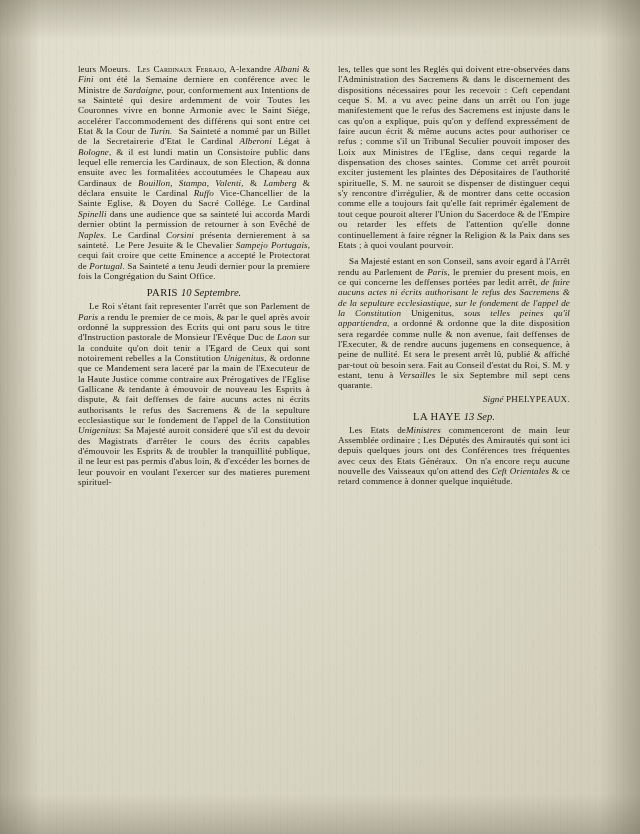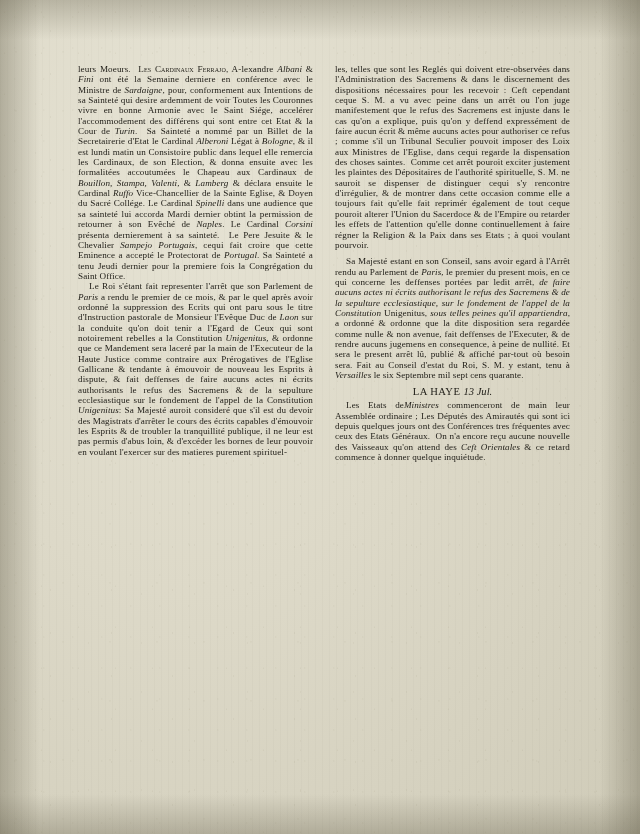--- a/index.html
+++ b/index.html
@@ -53,21 +53,21 @@
     background-size: 37px 41px, 53px 49px, 61px 43px, 47px 59px, 29px 31px;
   }
 
   #textblock {
     position: absolute;
     left: 78px;
     top: 64px;
     width: 492px;
     height: 706px;
     display: flex;
-    gap: 22px;
+    gap: 28px;
     z-index: 2;
   }
   .col {
     width: 235px;
     font-size: 9.1px;
     line-height: 10.35px;
     color: #23211b;
     text-align: justify;
     text-justify: inter-word;
     hyphens: manual;
@@ -108,31 +108,33 @@
 </style>
 </head>
 <body>
 
 <div id="page">
   <div id="textblock">
 
     <div class="col">
       <p class="noind">leurs Moeurs.&nbsp; <span class="sc">Les Cardinaux Ferrajo</span>, A<span>‑</span>lexandre <span class="it">Albani</span> &amp; <span class="it">Fini</span> ont été la Semaine derniere en conférence avec le Ministre de <span class="it">Sardaigne</span>, pour, conformement aux Intentions de sa Sainteté qui desire ardemment de voir Toutes les Couronnes vivre en bonne Armonie avec le Saint Siége, accelérer l'accommodement des différens qui sont entre cet Etat &amp; la Cour de <span class="it">Turin</span>.&nbsp; Sa Sainteté a nommé par un Billet de la Secretairerie d'Etat le Cardinal <span class="it">Alberoni</span> Légat à <span class="it">Bologne</span>, &amp; il est lundi matin un Consistoire public dans lequel elle remercia les Cardinaux, de son Election, &amp; donna ensuite avec les formalitées accoutumées le Chapeau aux Cardinaux de <span class="it">Bouillon, Stampa, Valenti</span>, &amp; <span class="it">Lamberg</span> &amp; déclara ensuite le Cardinal <span class="it">Ruffo</span> Vice-Chancellier de la Sainte Eglise, &amp; Doyen du Sacré Collége. Le Cardinal <span class="it">Spinelli</span> dans une audience que sa sainteté lui accorda Mardi dernier obtint la permission de retourner à son Evêché de <span class="it">Naples</span>. Le Cardinal <span class="it">Corsini</span> présenta dernierement à sa sainteté.&nbsp; Le Pere Jesuite &amp; le Chevalier <span class="it">Sampejo Portugais</span>, cequi fait croire que cette Eminence a accepté le Protectorat de <span class="it">Portugal</span>. Sa Sainteté a tenu Jeudi dernier pour la premiere fois la Congrégation du Saint Office.</p>
 
+      <span class="head">PARIS <span class="it">10 Septembre.</span></span>
 
       <p>Le Roi s'étant fait representer l'arrêt que son Parlement de <span class="it">Paris</span> a rendu le premier de ce mois, &amp; par le quel après avoir ordonné la suppression des Ecrits qui ont paru sous le titre d'Instruction pastorale de Monsieur l'Evêque Duc de <span class="it">Laon</span> sur la conduite qu'on doit tenir a l'Egard de Ceux qui sont notoirement rebelles a la Constitution <span class="it">Unigenitus</span>, &amp; ordonne que ce Mandement sera laceré par la main de l'Executeur de la Haute Justice comme contraire aux Prérogatives de l'Eglise Gallicane &amp; tendante à émouvoir de nouveau les Esprits à dispute, &amp; fait deffenses de faire aucuns actes ni écrits authorisants le refus des Sacremens &amp; de la sepulture ecclesiastique sur le fondement de l'appel de la Constitution <span class="it">Unigenitus</span>: Sa Majesté auroit consideré que s'il est du devoir des Magistrats d'arrêter le cours des écrits capables d'émouvoir les Esprits &amp; de troubler la tranquillité publique, il ne leur est pas permis d'abus loin, &amp; d'excéder les bornes de leur pouvoir en voulant l'exercer sur des matieres purement spirituel-</p>
     </div>
 
     <div class="col">
       <p class="noind">les, telles que sont les Reglés qui doivent etre-observées dans l'Administration des Sacremens &amp; dans le discernement des dispositions nécessaires pour les recevoir : Ceft cependant ceque S. M. a vu avec peine dans un arrêt ou l'on juge manifestement que le refus des Sacremens est injuste dans le cas qu'on a explique, puis qu'on y deffend expressément de faire aucun écrit &amp; même aucuns actes pour authoriser ce refus ; comme s'il un Tribunal Seculier pouvoit imposer des Loix aux Ministres de l'Eglise, dans cequi regarde la dispensation des choses saintes.&nbsp; Comme cet arrêt pouroit exciter justement les plaintes des Dépositaires de l'authorité spirituelle, S. M. ne sauroit se dispenser de distinguer cequi s'y rencontre d'irrégulier, &amp; de montrer dans cette occasion comme elle a toujours fait qu'elle fait reprimér également de tout ceque pouroit alterer l'Union du Sacerdoce &amp; de l'Empire ou retarder les effets de l'attention qu'elle donne continuellement à faire régner la Religion &amp; la Paix dans ses Etats ; à quoi voulant pourvoir.</p>
 
       <div class="gap"></div>
 
       <p>Sa Majesté estant en son Conseil, sans avoir egard à l'Arrêt rendu au Parlement de <span class="it">Paris</span>, le premier du present mois, en ce qui concerne les deffenses portées par ledit arrêt, <span class="it">de faire aucuns actes ni écrits authorisant le refus des Sacremens &amp; de la sepulture ecclesiastique, sur le fondement de l'appel de la Constitution</span> Unigenitus, <span class="it">sous telles peines qu'il appartiendra</span>, a ordonné &amp; ordonne que la dite disposition sera regardée comme nulle &amp; non avenue, fait deffenses de l'Executer, &amp; de rendre aucuns jugemens en consequence, à peine de nullité. Et sera le present arrêt lû, publié &amp; affiché par-tout où besoin sera. Fait au Conseil d'estat du Roi, S. M. y estant, tenu à <span class="it">Versailles</span> le six Septembre mil sept cens quarante.</p>
 
+      <span class="signed"><span class="it">Signé</span> <span class="smallcapsline">PHELYPEAUX.</span></span>
 
-      <span class="head">LA HAYE <span class="it">13 Jul.</span></span>
+      <span class="head">LA HAYE <span class="it">13 Sep.</span></span>
 
       <p>Les Etats de<span class="it">Ministres</span> commenceront de main leur Assemblée ordinaire ; Les Députés des Amirautés qui sont ici depuis quelques jours ont des Conférences tres fréquentes avec ceux des Etats Généraux.&nbsp; On n'a encore reçu aucune nouvelle des Vaisseaux qu'on attend des <span class="it">Ceft Orientales</span> &amp; ce retard commence à donner quelque inquiétude.</p>
     </div>
 
   </div>
 </div>
 
 </body></html>

